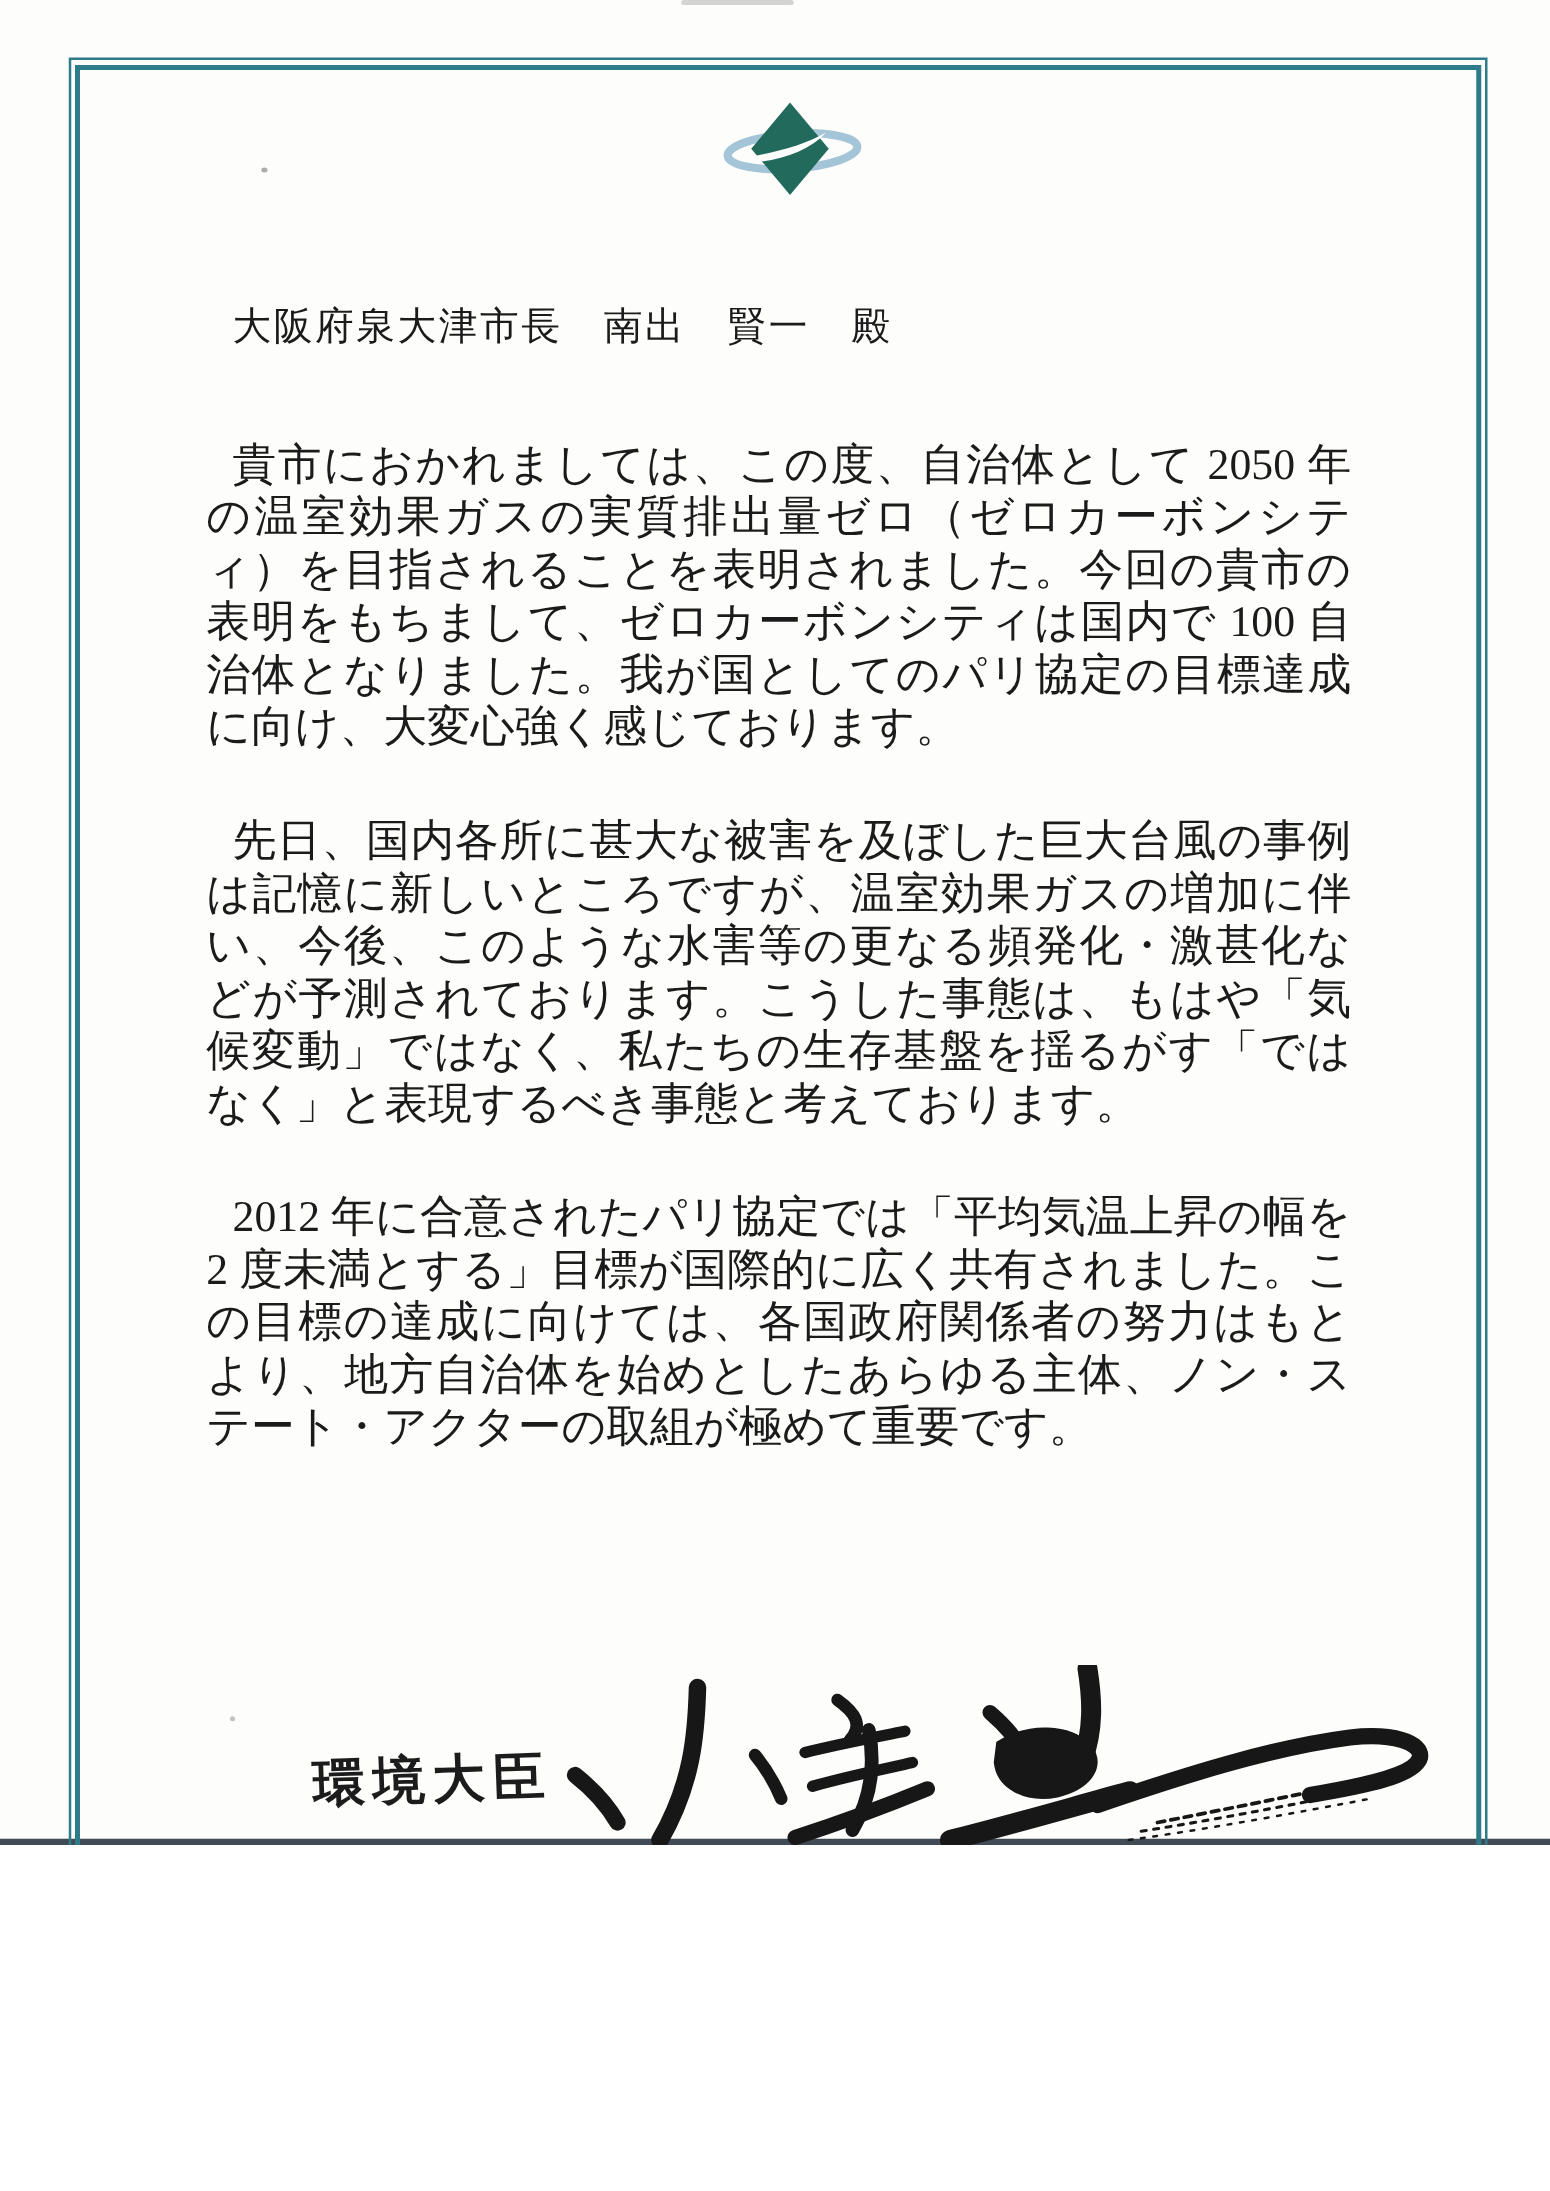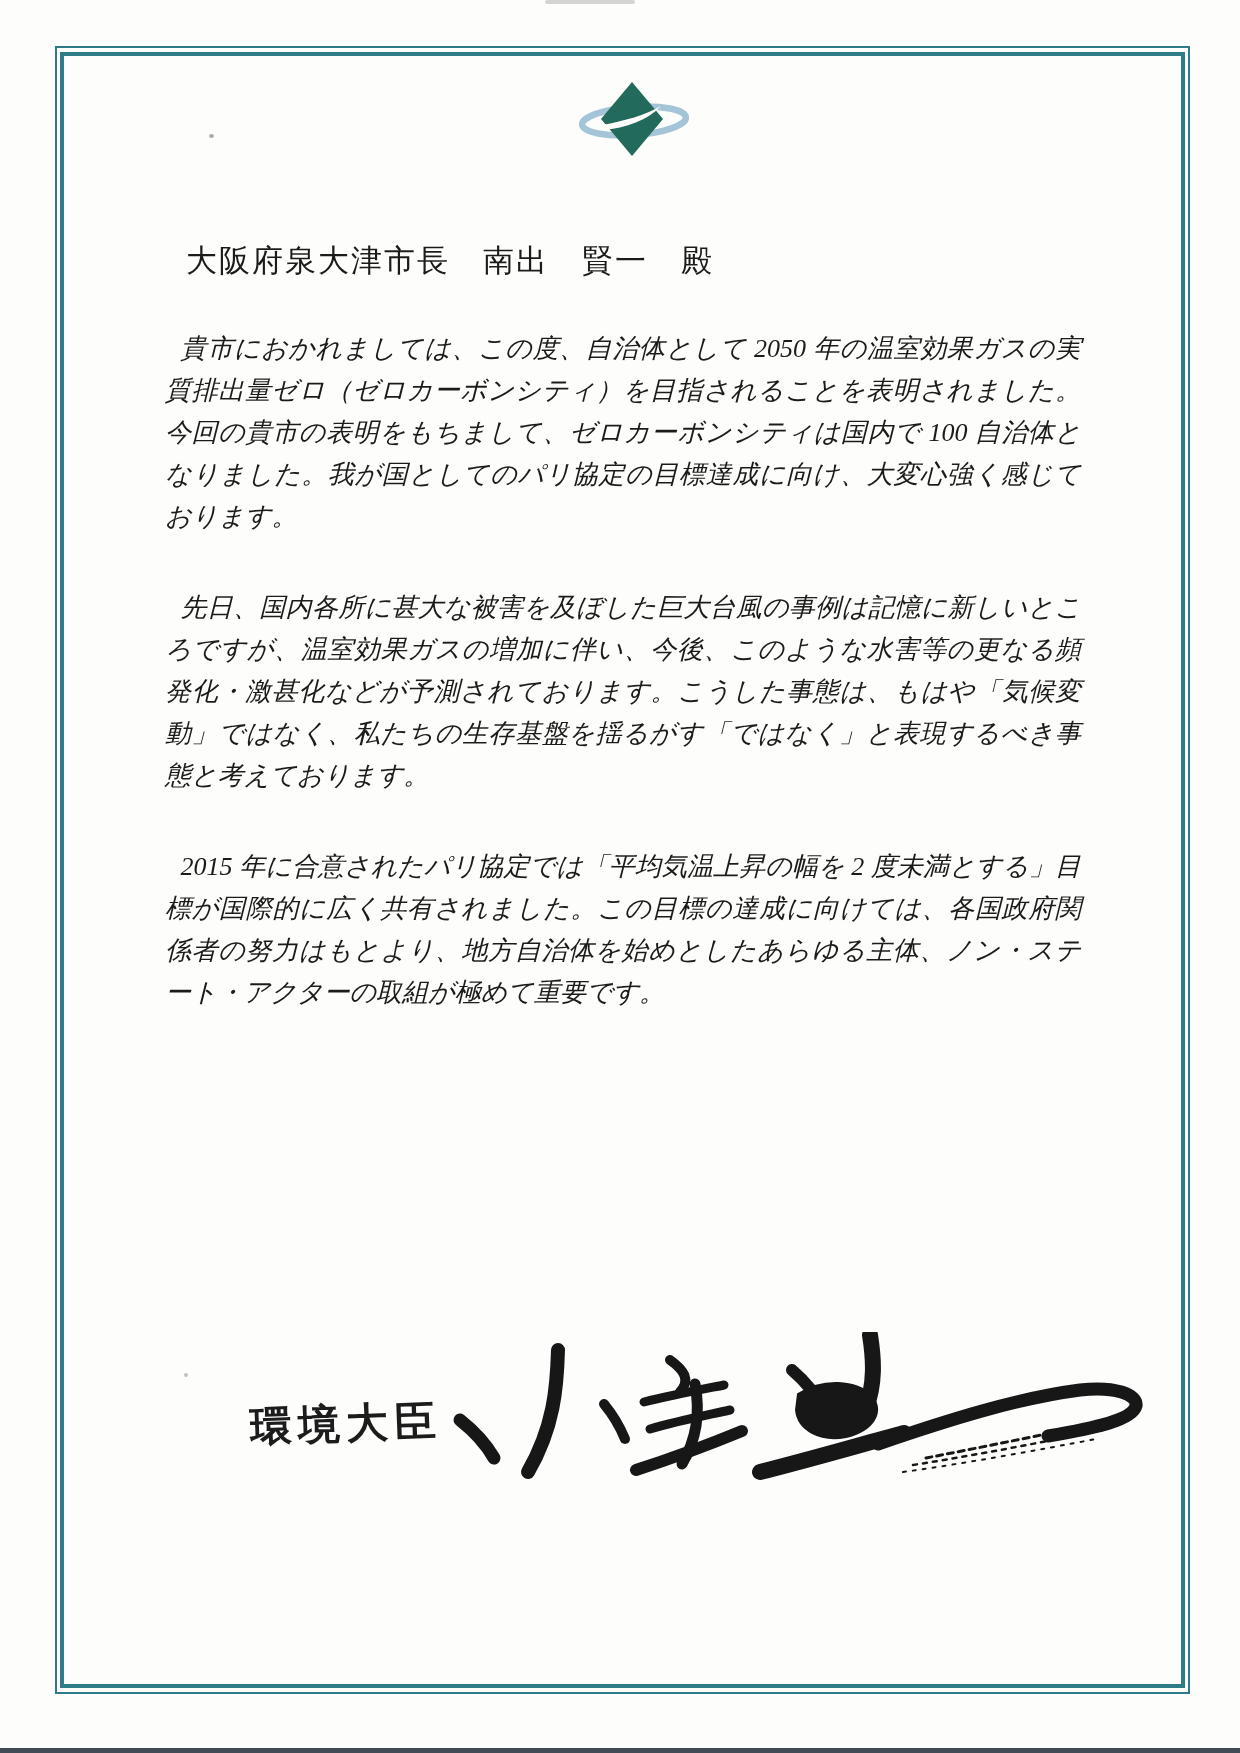--- a/index.html
+++ b/index.html
@@ -1,18 +1,18 @@
 <!DOCTYPE html>
 <html lang="ja"><head>
 <meta charset="utf-8">
 <style>
   html,body{margin:0;padding:0;background:#ffffff;}
   .page{
     position:relative;
-    width:1240px;height:1753px;
+    width:1240px;height:1476px;
     background:#fdfdfb;
     overflow:hidden;
     font-family:"Liberation Serif","DejaVu Serif",serif;
     color:#1b1b1b;
   }
   
   .frame-outer{
     position:absolute;left:55px;top:46px;width:1135px;height:1648px;
     border:2px solid #2e7b89;
     box-sizing:border-box;
@@ -23,23 +23,23 @@
   }
   
   .logo{position:absolute;left:570px;top:80px;width:130px;height:82px;}
   
   .addressee{
     position:absolute;left:186px;top:240px;
     font-size:31px;letter-spacing:2px;white-space:nowrap;
   }
   
   .body-text{
-    position:absolute;left:165px;top:328px;width:916px;
-    font-size:26px;line-height:42px;
-    text-align:justify;text-justify:inter-ideograph;font-style:italic;
+    position:absolute;left:165px;top:351px;width:916px;
+    font-size:35px;line-height:42px;
+    text-align:justify;text-justify:inter-ideograph;
   }
   .body-text p{margin:0 0 49px 0;text-indent:0.6em;}
   
   .sig-title{
     position:absolute;left:250px;top:1396px;
     font-size:42px;font-weight:600;letter-spacing:6px;
     transform:rotate(-2deg);color:#1c1c1c;white-space:nowrap;
   }
   .sig-svg{position:absolute;left:408px;top:1332px;width:760px;height:165px;}
   
@@ -75,21 +75,21 @@
     <polygon points="62,2 93,39 62,76 31,39" fill="#226a5b"></polygon>
 
     <path d="M32,45 C55,41 75,35 91,26 C78,40 56,48 33,50 Z" fill="#fdfdfb"></path>
   </svg>
 
   <div class="addressee">大阪府泉大津市長　南出　賢一　殿</div>
 
   <div class="body-text">
     <p>貴市におかれましては、この度、自治体として 2050 年の温室効果ガスの実質排出量ゼロ（ゼロカーボンシティ）を目指されることを表明されました。今回の貴市の表明をもちまして、ゼロカーボンシティは国内で 100 自治体となりました。我が国としてのパリ協定の目標達成に向け、大変心強く感じております。</p>
     <p>先日、国内各所に甚大な被害を及ぼした巨大台風の事例は記憶に新しいところですが、温室効果ガスの増加に伴い、今後、このような水害等の更なる頻発化・激甚化などが予測されております。こうした事態は、もはや「気候変動」ではなく、私たちの生存基盤を揺るがす「ではなく」と表現するべき事態と考えております。</p>
-    <p>2015 年に合意されたパリ協定では「平均気温上昇の幅を 2 度未満とする」目標が国際的に広く共有されました。この目標の達成に向けては、各国政府関係者の努力はもとより、地方自治体を始めとしたあらゆる主体、ノン・ステート・アクターの取組が極めて重要です。</p>
+    <p>2012 年に合意されたパリ協定では「平均気温上昇の幅を 2 度未満とする」目標が国際的に広く共有されました。この目標の達成に向けては、各国政府関係者の努力はもとより、地方自治体を始めとしたあらゆる主体、ノン・ステート・アクターの取組が極めて重要です。</p>
   </div>
 
   <div class="sig-title">環境大臣</div>
 
   <svg class="sig-svg" viewBox="0 0 760 165" aria-hidden="true">
     <g fill="none" stroke="#171717" stroke-linecap="round" stroke-linejoin="round">
 
       <path d="M150,18 C149,55 146,95 120,140" stroke-width="14"></path>
       <path d="M52,88 C66,99 78,112 86,126" stroke-width="13"></path>
       <path d="M196,72 C206,84 212,95 217,107" stroke-width="10"></path>

